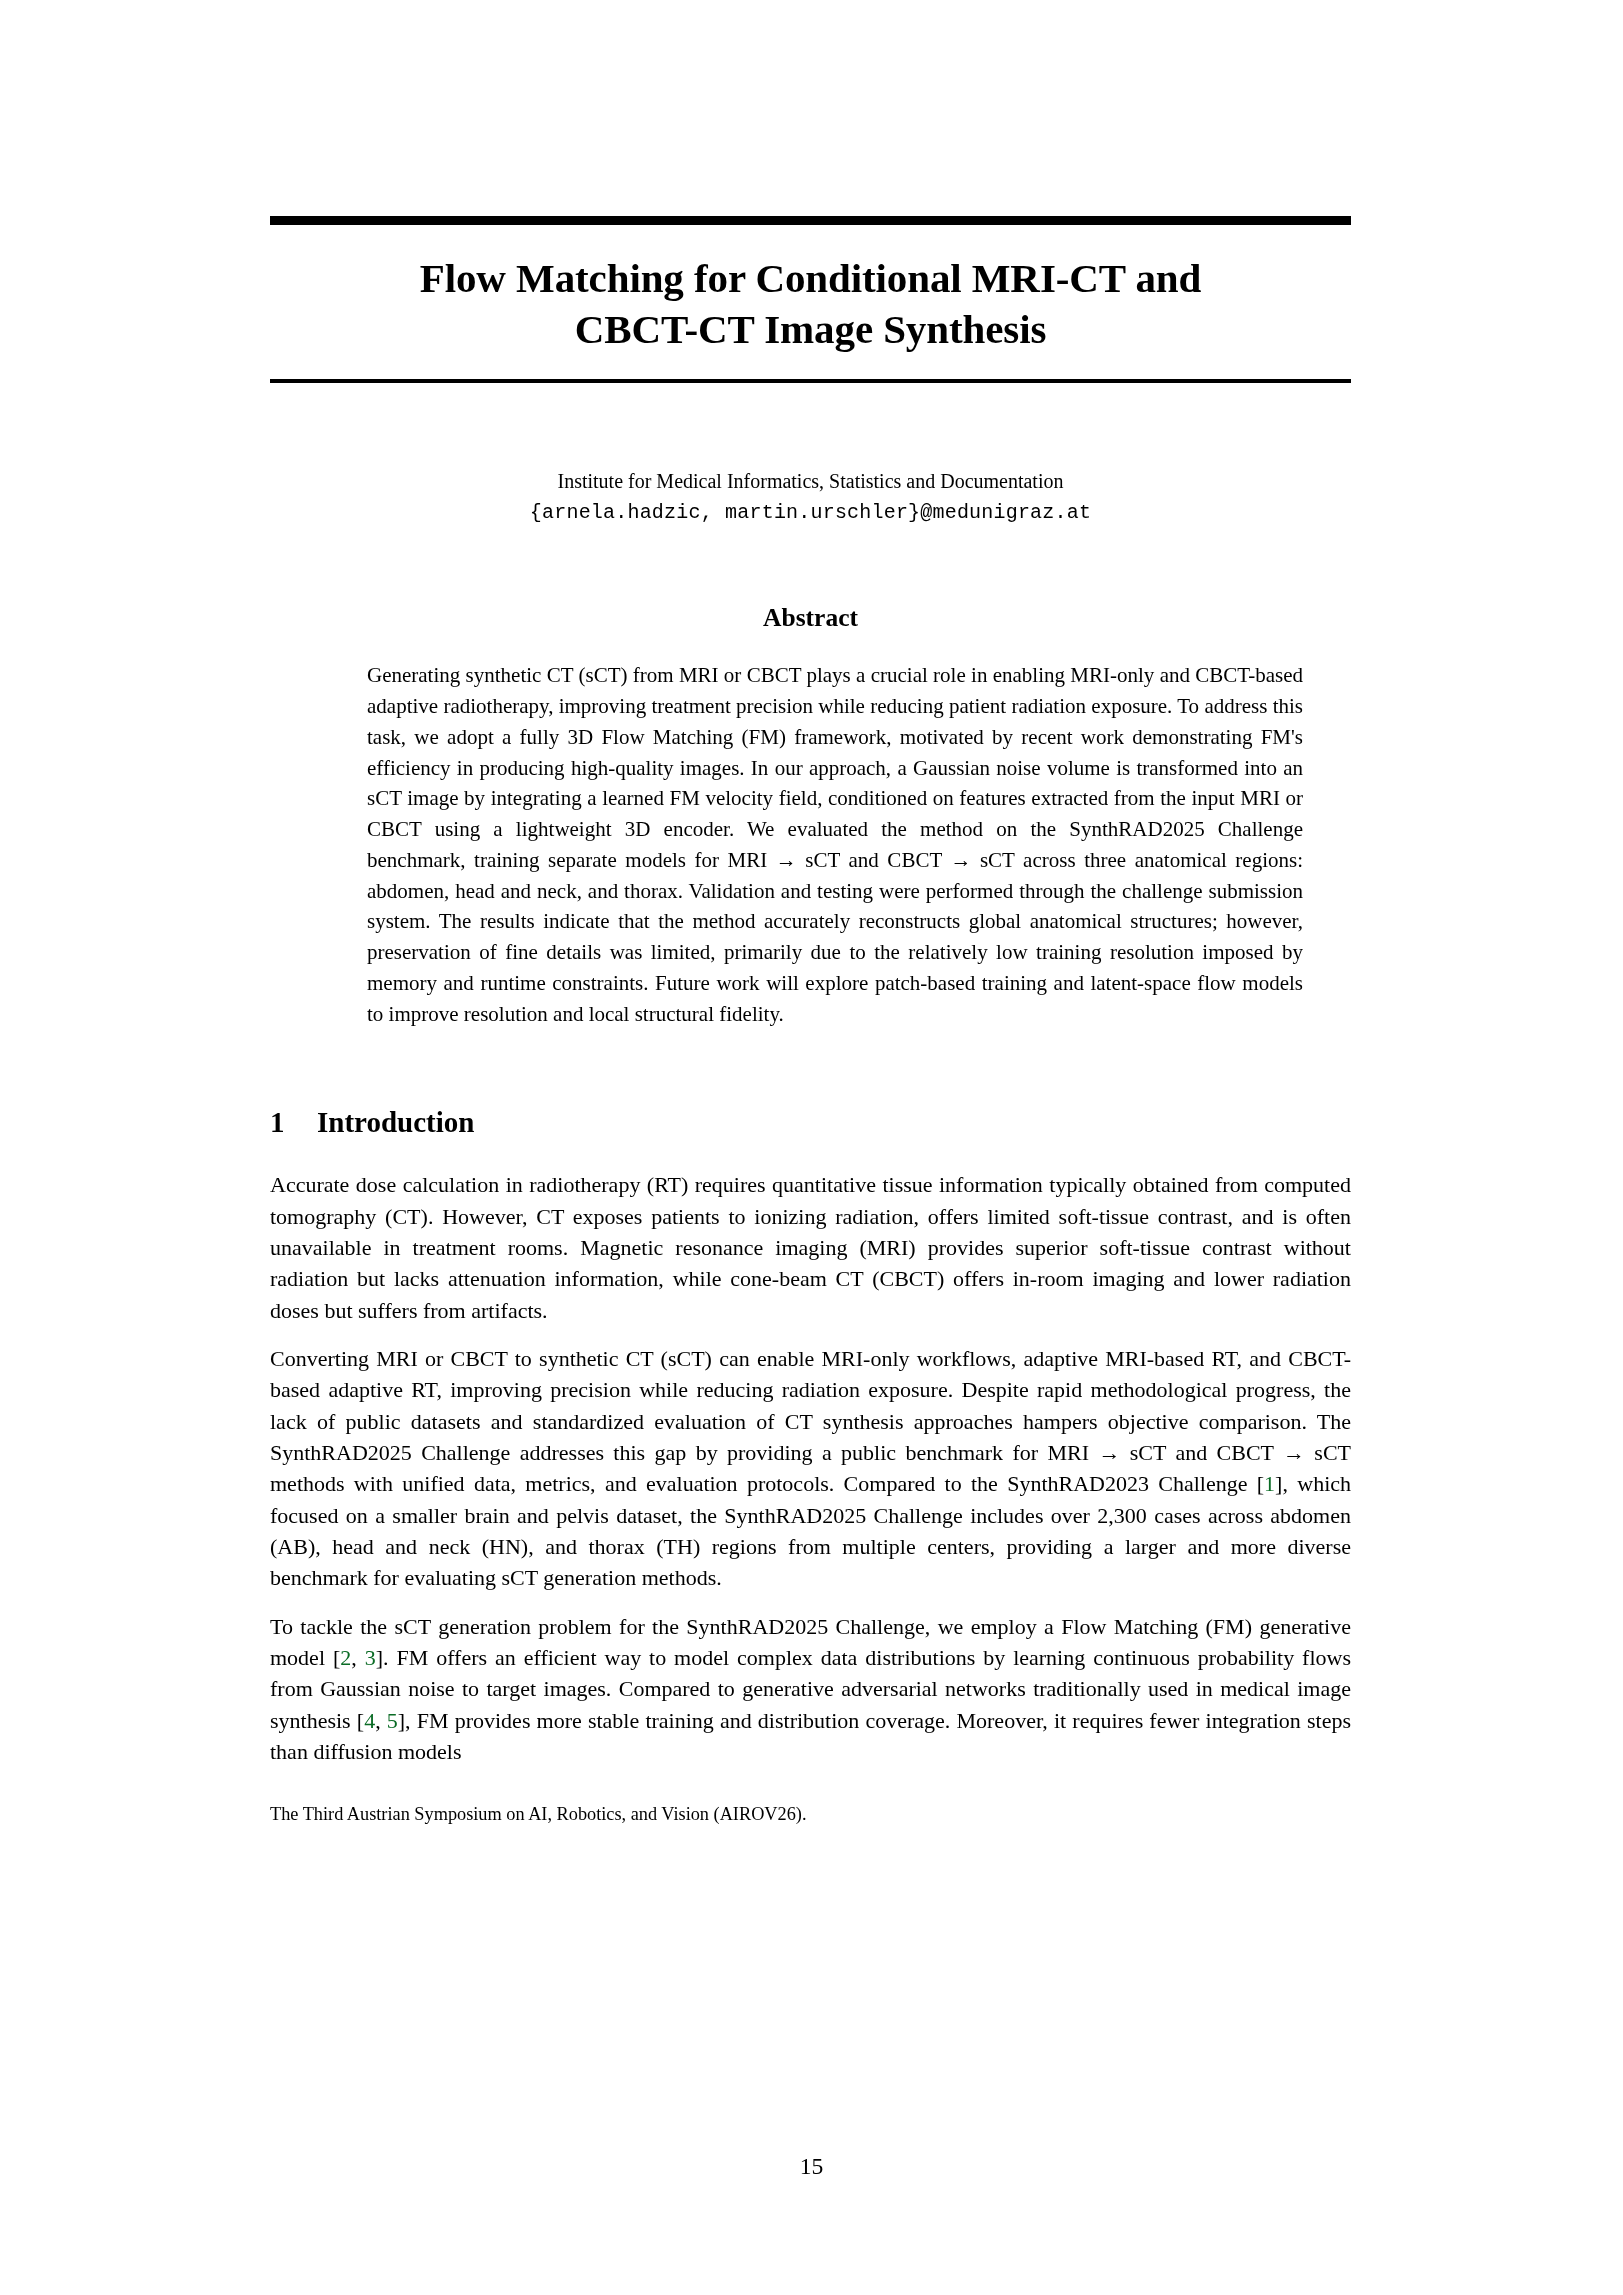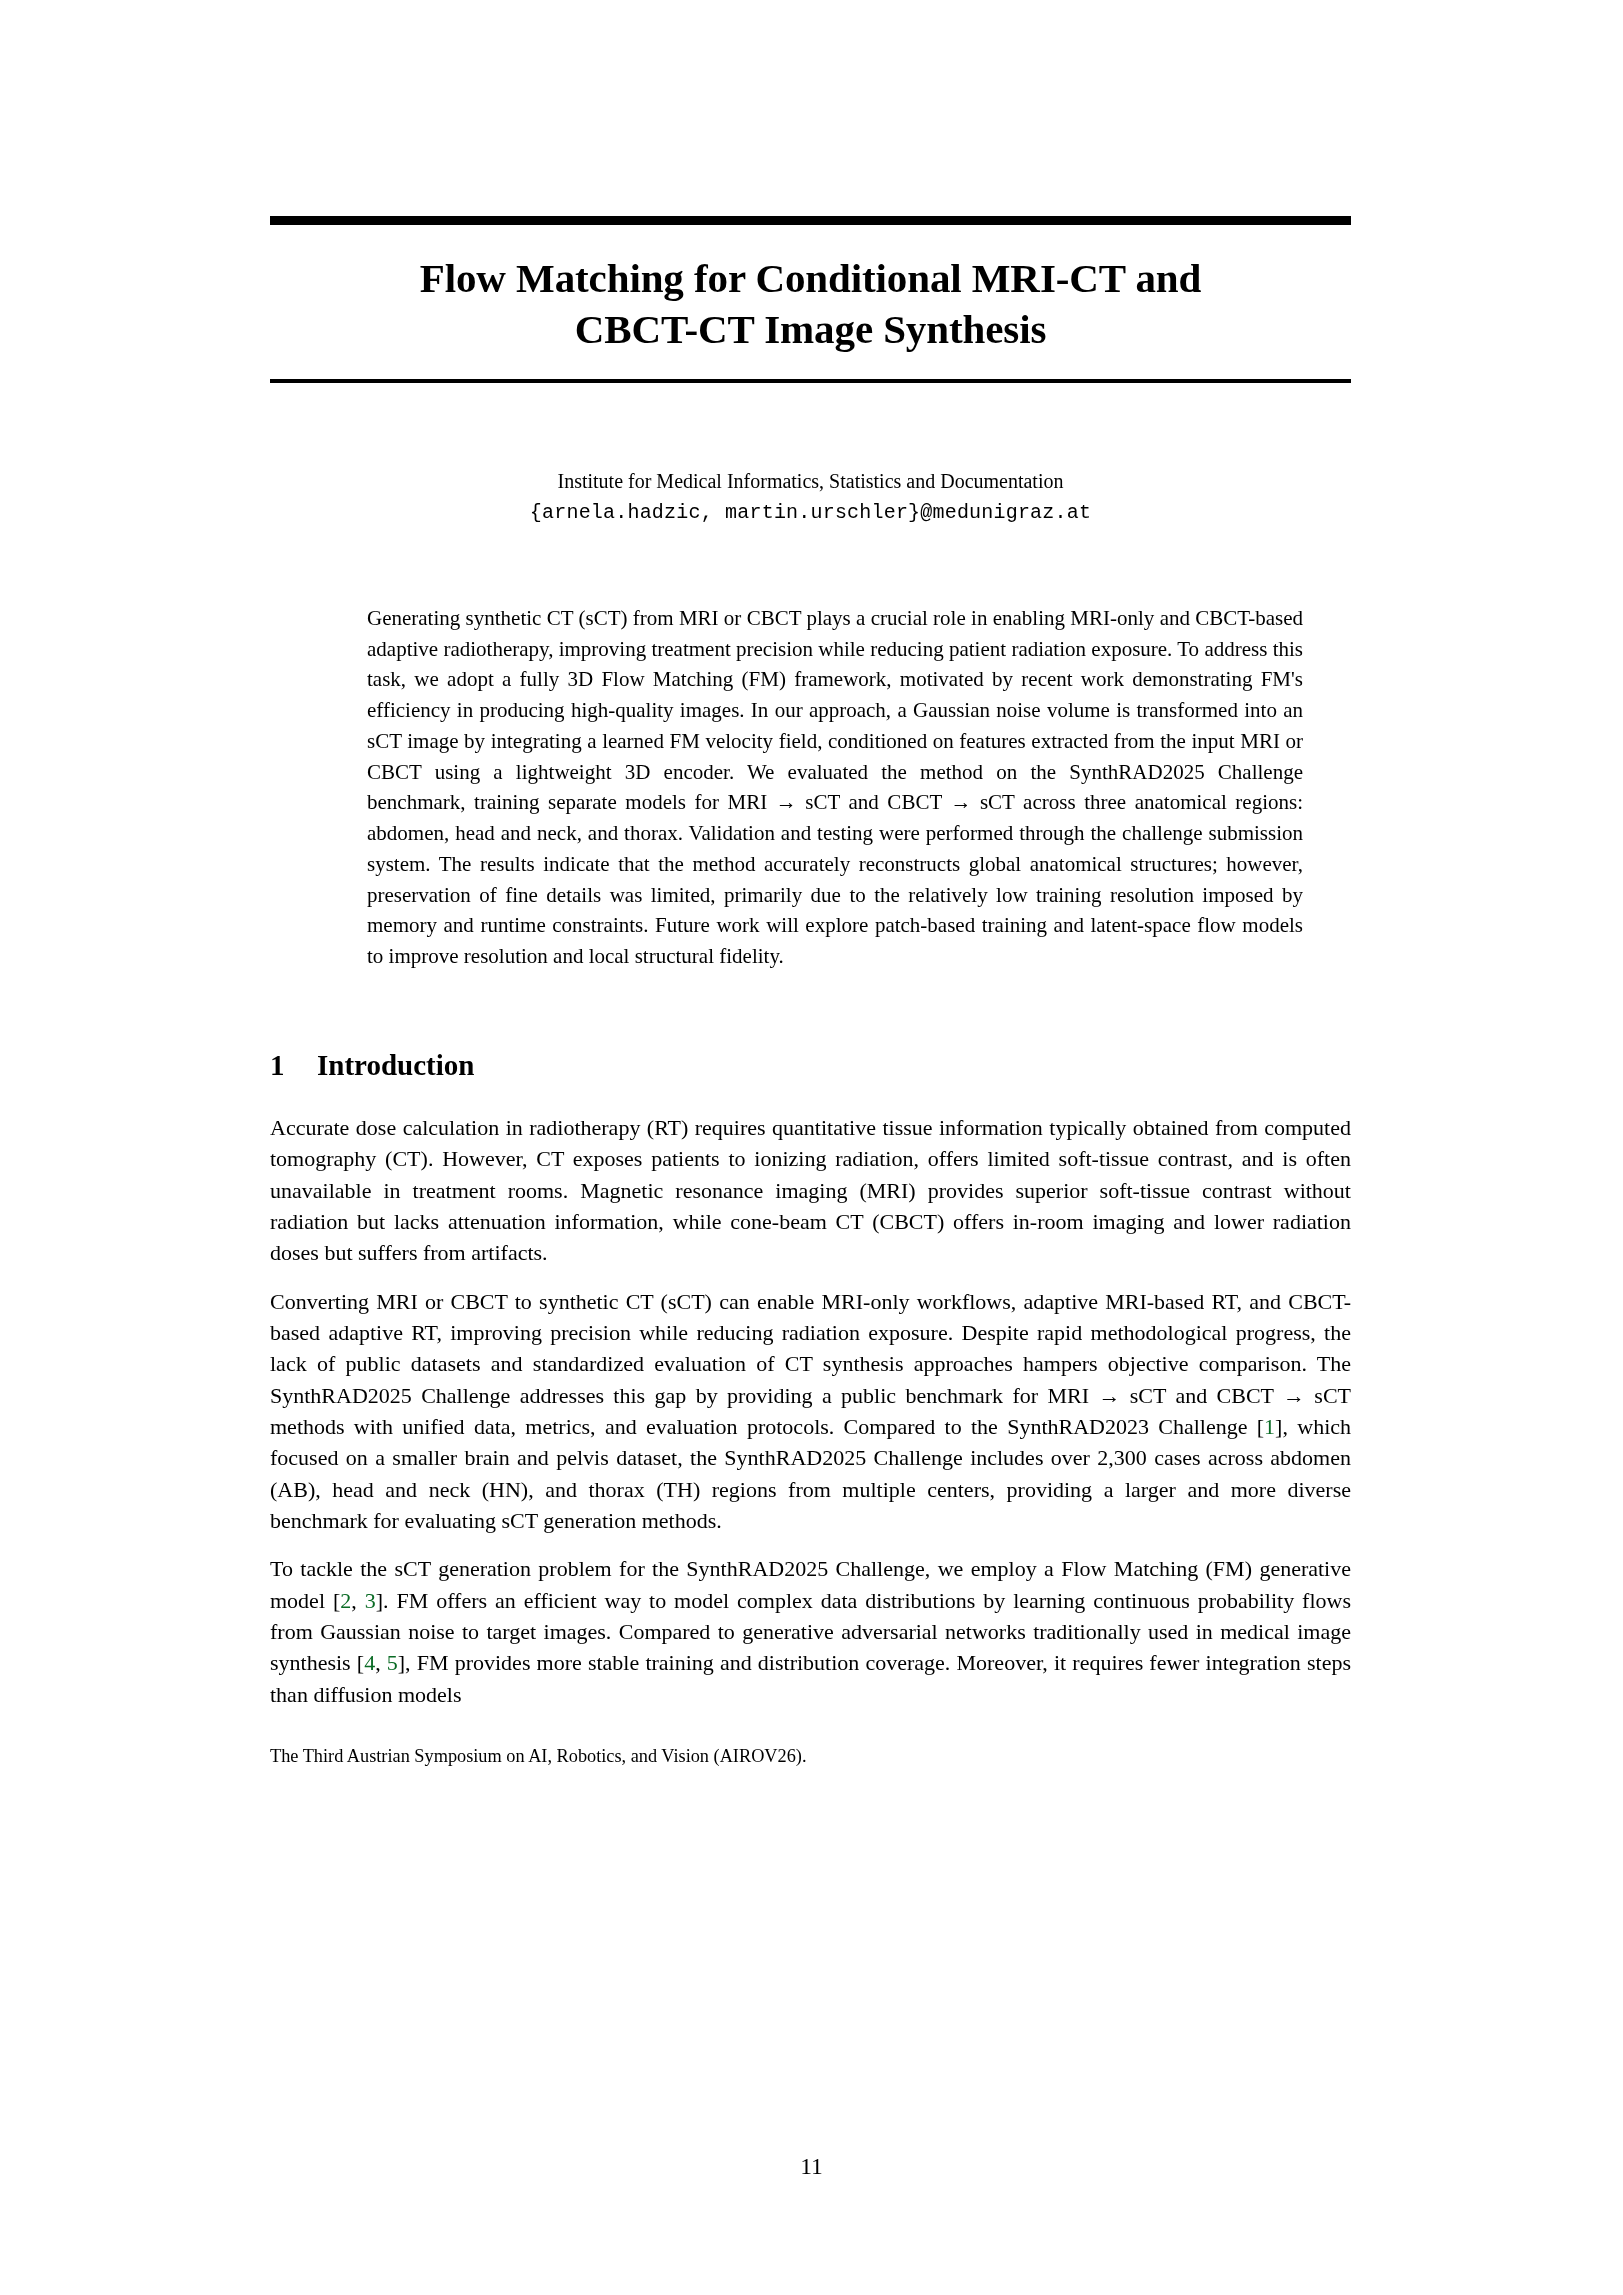--- a/index.html
+++ b/index.html
@@ -155,35 +155,36 @@
     </div>
 
     <div class="rule-thin"></div>
 
     <div class="authors">
       <div class="affil">Institute for Medical Informatics, Statistics and Documentation</div>
       <div class="email">{arnela.hadzic, martin.urschler}@medunigraz.at</div>
     </div>
 
     <div class="abstract-wrap">
+      <div class="abstract-heading">Abstract</div>
       <div class="abstract-body">Generating synthetic CT (sCT) from MRI or CBCT plays a crucial role in enabling MRI-only and CBCT-based adaptive radiotherapy, improving treatment precision while reducing patient radiation exposure. To address this task, we adopt a fully 3D Flow Matching (FM) framework, motivated by recent work demonstrating FM's efficiency in producing high-quality images. In our approach, a Gaussian noise volume is transformed into an sCT image by integrating a learned FM velocity field, conditioned on features extracted from the input MRI or CBCT using a lightweight 3D encoder. We evaluated the method on the SynthRAD2025 Challenge benchmark, training separate models for MRI → sCT and CBCT → sCT across three anatomical regions: abdomen, head and neck, and thorax. Validation and testing were performed through the challenge submission system. The results indicate that the method accurately reconstructs global anatomical structures; however, preservation of fine details was limited, primarily due to the relatively low training resolution imposed by memory and runtime constraints. Future work will explore patch-based training and latent-space flow models to improve resolution and local structural fidelity.</div>
     </div>
 
     <div class="section-heading">
       <span class="section-num">1</span><span>Introduction</span>
     </div>
 
     <p class="body-par">Accurate dose calculation in radiotherapy (RT) requires quantitative tissue information typically obtained from computed tomography (CT). However, CT exposes patients to ionizing radiation, offers limited soft-tissue contrast, and is often unavailable in treatment rooms. Magnetic resonance imaging (MRI) provides superior soft-tissue contrast without radiation but lacks attenuation information, while cone-beam CT (CBCT) offers in-room imaging and lower radiation doses but suffers from artifacts.</p>
 
     <p class="body-par"><span>Converting MRI or CBCT to synthetic CT (sCT) can enable MRI-only workflows, adaptive MRI-based RT, and CBCT-based adaptive RT, improving precision while reducing radiation exposure. Despite rapid methodological progress, the lack of public datasets and standardized evaluation of CT synthesis approaches hampers objective comparison. The SynthRAD2025 Challenge addresses this gap by providing a public benchmark for MRI → sCT and CBCT → sCT methods with unified data, metrics, and evaluation protocols. Compared to the SynthRAD2023 Challenge [</span><span class="cite">1</span><span>], which focused on a smaller brain and pelvis dataset, the SynthRAD2025 Challenge includes over 2,300 cases across abdomen (AB), head and neck (HN), and thorax (TH) regions from multiple centers, providing a larger and more diverse benchmark for evaluating sCT generation methods.</span></p>
 
     <p class="body-par"><span>To tackle the sCT generation problem for the SynthRAD2025 Challenge, we employ a Flow Matching (FM) generative model [</span><span class="cite">2</span><span>, </span><span class="cite">3</span><span>]. FM offers an efficient way to model complex data distributions by learning continuous probability flows from Gaussian noise to target images. Compared to generative adversarial networks traditionally used in medical image synthesis [</span><span class="cite">4</span><span>, </span><span class="cite">5</span><span>], FM provides more stable training and distribution coverage. Moreover, it requires fewer integration steps than diffusion models</span></p>
 
     <div class="footnote-area">
       <div class="footnote-text">The Third Austrian Symposium on AI, Robotics, and Vision (AIROV26).</div>
     </div>
 
   </div>
 
-  <div class="page-number">11</div>
+  <div class="page-number">15</div>
 
 </div>
 
 
 </body></html>

